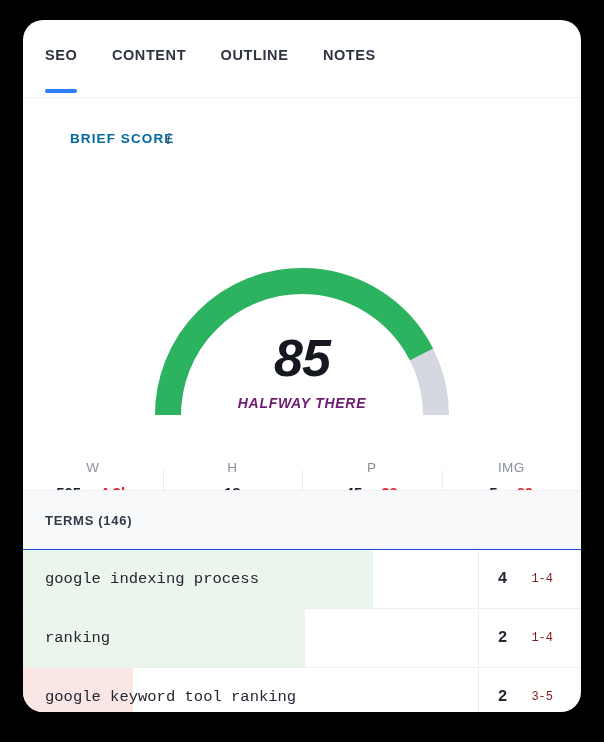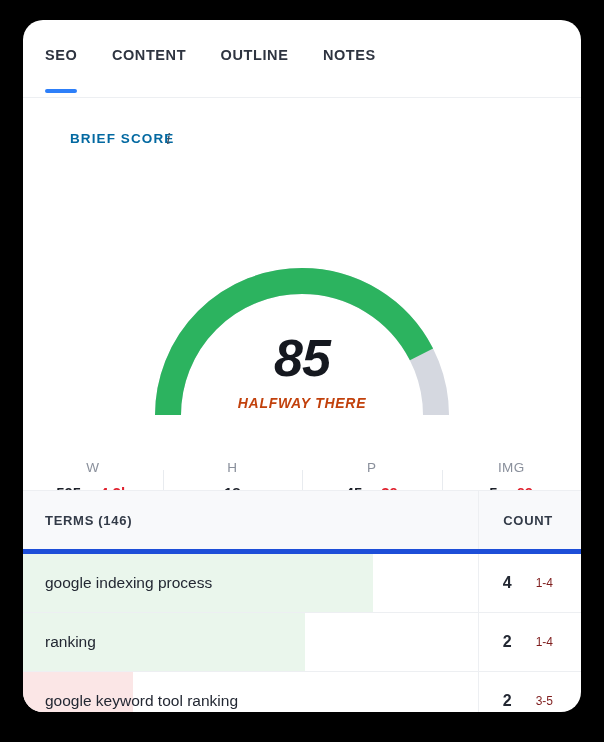--- a/index.html
+++ b/index.html
@@ -85,21 +85,21 @@
     letter-spacing: -1px;
   }
   #gauge-status {
     position: absolute;
     left: 0; top: 142px;
     width: 558px;
     text-align: center;
     font-size: 14px;
     font-weight: bold;
     letter-spacing: 0.7px;
-    color: #c2410c;
+    color: #701a75;
   }
 
   
   #stats {
     position: absolute;
     left: 0; top: 362px;
     width: 558px;
     display: flex;
   }
   .stat {
@@ -143,21 +143,21 @@
   }
   .bar-fill { height: 100%; border-radius: 4px; }
 
   
   #terms-table {
     position: absolute;
     left: 0; top: 470px;
     width: 558px;
   }
   .trow { display: flex; position: relative; }
-  #thead { background: #F8F9FB; border-top: 1px solid #EDEFF2; border-bottom: 5px solid #1d4ed8; }
+  #thead { background: #F8F9FB; border-top: 1px solid #EDEFF2; border-bottom: 1px solid #1d4ed8; }
   #thead .cell-term, #thead .cell-count {
     font-size: 13px;
     font-weight: bold;
     letter-spacing: 0.7px;
     color: #333B48;
   }
   .cell-term {
     position: relative;
     width: 455px;
     height: 58px;
@@ -186,21 +186,21 @@
     font-weight: normal;
     color: #7f1d1d;
     margin-left: 24px;
   }
   .term-fill {
     position: absolute;
     left: 0; top: 0; bottom: 0;
     z-index: 0;
   }
   .term-text { position: relative; z-index: 1; }
-  .tbody-row { border-bottom: 1px solid #EDEFF2; }
+  .tbody-row { border-bottom: 1px solid #EDEFF2; font-family: Liberation Mono, monospace; }
 </style>
 </head>
 <body>
 
 <div id="card">
 
   <div id="tabbar">
     <div class="tab active">
       <span>SEO</span>
     </div>
@@ -272,21 +272,20 @@
         </div>
       </div>
 
     </div>
   </div>
 
   <div id="terms-table">
 
     <div class="trow" id="thead">
       <div class="cell-term">TERMS (146)</div>
-      <div class="cell-count">COUNT</div>
     </div>
 
     <div class="trow tbody-row">
       <div class="cell-term">
         <div class="term-fill" style="width: 350px; background: rgb(234, 246, 236);"></div>
         <span class="term-text">google indexing process</span>
       </div>
       <div class="cell-count">
         <span>4</span>
         <span class="range">1-4</span>

